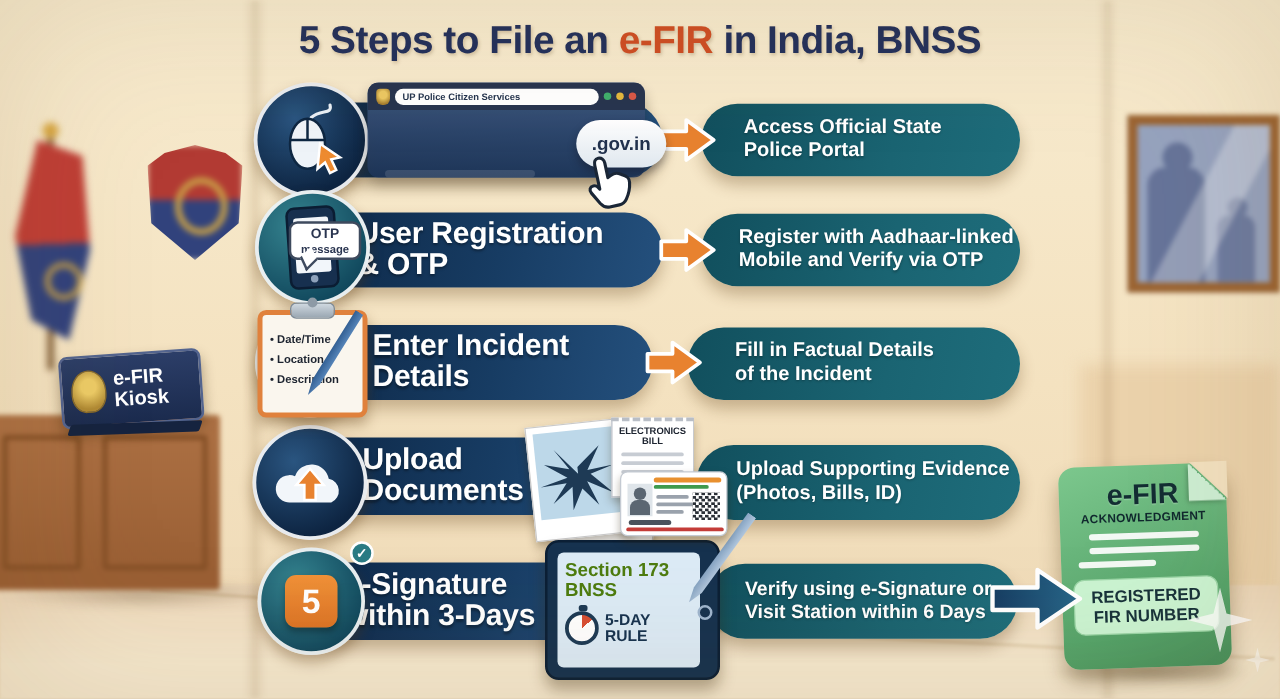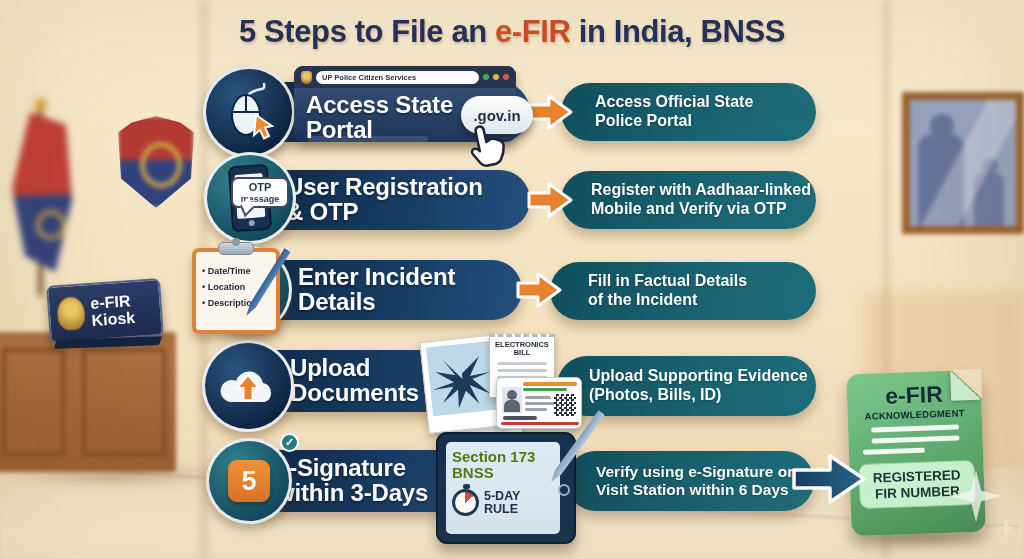--- a/index.html
+++ b/index.html
@@ -117,21 +117,21 @@
   .otp-bubble::after { content:''; position:absolute; left:8px; bottom:-7px; width:10px; height:10px;
     background:#fff; border-right:2px solid #3e4a5e; border-bottom:2px solid #3e4a5e;
     transform:rotate(65deg) skewX(20deg); }
   .s2-label { left:240px; top:170px; width:290px; }
   .s2-label .label-text { padding-left:46px; }
   .s2-arrow { left:527px; top:180px; }
   .s2-desc  { left:561px; top:171px; width:255px; padding-left:30px; }
 
   
   .s3-circle { left:204px; top:246px; width:88px; height:88px; }
-  .clipboard { position:absolute; left:192px; top:248px; width:88px; height:86px; z-index:4;
+  .clipboard { position:absolute; left:206px; top:248px; width:88px; height:86px; z-index:4;
     background:#faf6ee; border:4px solid #e0813c; border-radius:7px;
     box-shadow:0 6px 10px rgba(90,55,15,.35);padding-left:40px; }
   .clip-top { position:absolute; left:50%; top:-10px; width:36px; height:13px; margin-left:-18px;
     background:linear-gradient(180deg,#cfd8e0,#9aa7b2); border-radius:5px; border:1px solid #7d8a96; }
   .clip-top::after { content:''; position:absolute; left:50%; top:-5px; width:8px; height:8px; margin-left:-4px;
     border-radius:50%; background:#8d9aa6; }
   .clip-bullets { position:absolute; left:6px; top:12px; font-size:9px; font-weight:700; color:#1d2430; line-height:1.75; }
   .clip-bullets span { display:block; }
   .clip-bullets span::before { content:'• '; }
   .clip-pen { position:absolute; left:262px; top:244px; width:10px; height:78px; z-index:5;
@@ -284,22 +284,20 @@
   </div>
   <div class="browser">
     <div class="browser-bar">
       <span class="browser-emblem"></span>
       <span class="browser-address">UP Police Citizen Services</span>
       <span class="b-dot dot-g"></span>
       <span class="b-dot dot-y"></span>
       <span class="b-dot dot-r"></span>
     </div>
     <div class="browser-body">
-      <div class="label-text pre">Access State
-Portal</div>
       <div class="ghost-line gl1"></div>
       <div class="ghost-line gl2"></div>
     </div>
   </div>
   <div class="gov-badge">.gov.in</div>
   <svg class="hand" viewBox="0 0 40 46">
     <path d="M15 3 c2.6 0 4.2 1.9 4.2 4.6 V19 l2.4-1.1 c4.8-2.3 6.8 0.2 9.2 1.5 3.1 1.6 4.4 3.1 3.9 6.6 -0.7 4.6 -2.6 8.7 -5.1 12.1 -1.5 2.1 -3.6 3.2 -6.1 3.2 H16 c-3 0 -5.1 -1.6 -6.6 -4.1 L4.4 28 c-1.5 -2.6 0 -5.1 2.5 -5.1 1.5 0 2.8 0.8 3.6 2.1 l0.8 1.3 V7.6 C11.3 4.9 12.5 3 15 3 z" fill="#ffffff" stroke="#1a2636" stroke-width="2.4" stroke-linejoin="round"></path>
   </svg>
   <svg class="o-arrow s1-arrow" viewBox="0 0 46 40">
     <path d="M2 13 h20 v-9 L44 20 L22 36 v-9 H2 z" fill="#e8822f" stroke="#ffffff" stroke-width="3" stroke-linejoin="round"></path>

